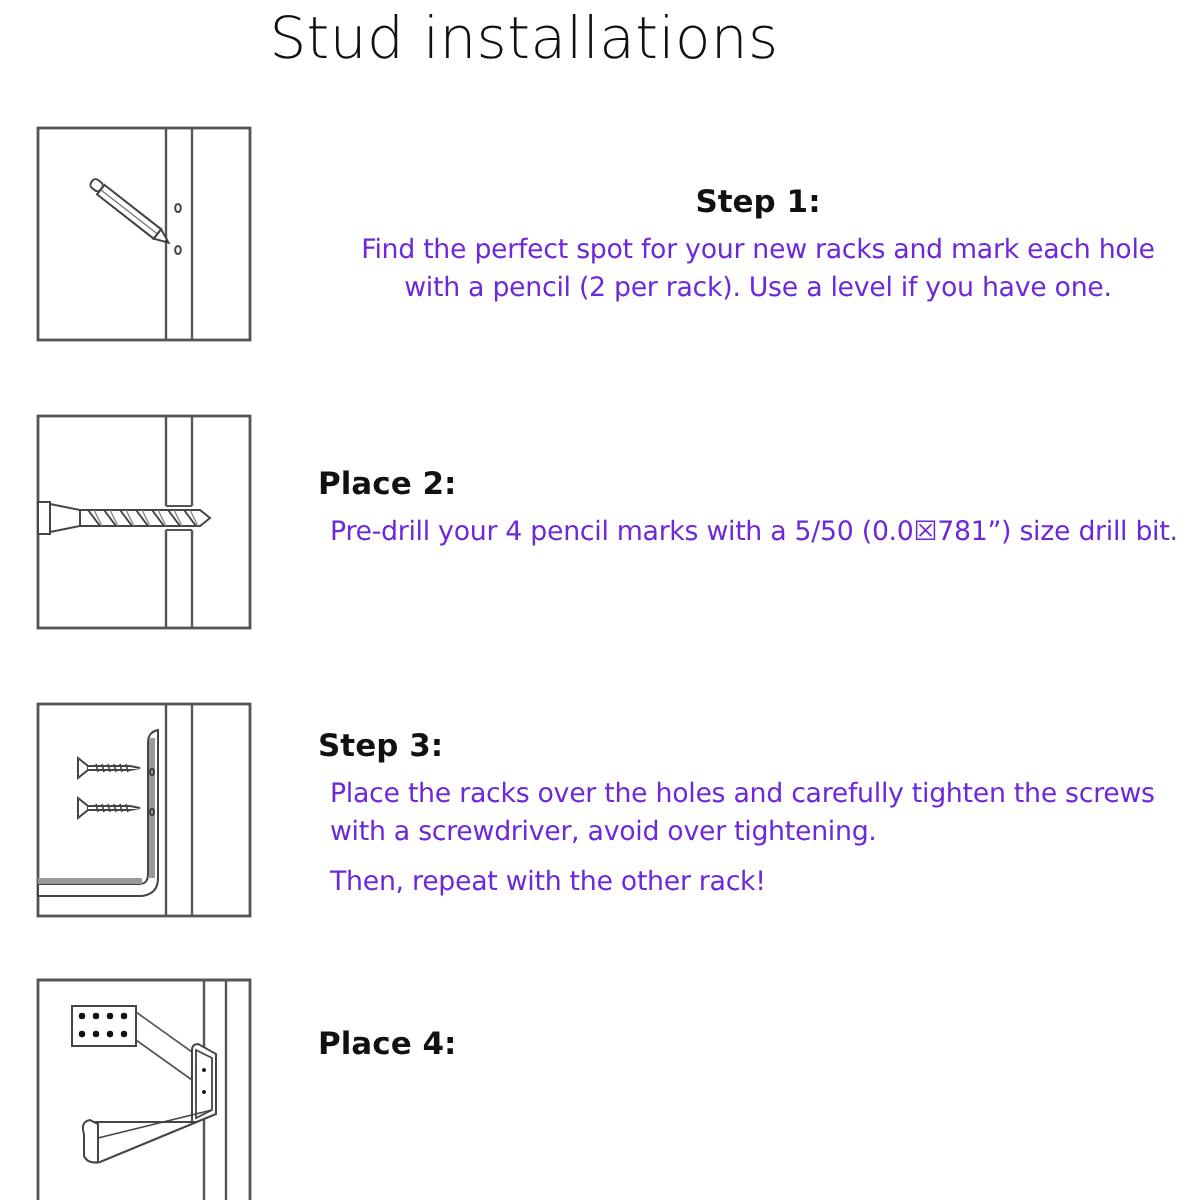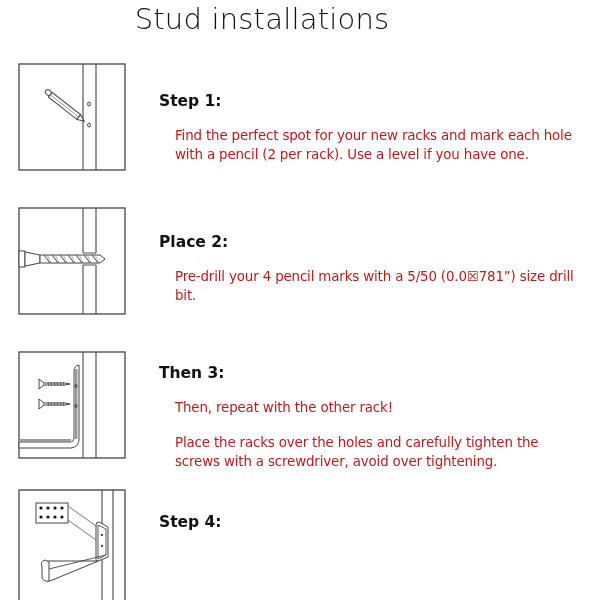--- a/index.html
+++ b/index.html
@@ -5,21 +5,21 @@
   html, body { margin: 0; padding: 0; background: #ffffff; }
   body { width: 600px; height: 600px; position: relative; overflow: hidden;
          font-family: "DejaVu Sans", sans-serif; color: #1a1a1a; }
   .title { position: absolute; left: 0; top: 2px; width: 524px; text-align: center;
            font-size: 29px; font-weight: 300; letter-spacing: 0.2px; color: #111; }
   .illus { position: absolute; left: 18px; width: 108px; height: 108px; }
   .illus svg { display: block; }
   .step { position: absolute; left: 159px; width: 440px; }
   .step-title { font-family: "DejaVu Sans", sans-serif; font-weight: bold;
                 font-size: 15.5px; color: #111; margin: 0 0 6px 0; }
-  .step-text { font-size: 13.4px; line-height: 19px; color: #b91c1c; margin: 16px; letter-spacing: -0.15px; }
+  .step-text { font-size: 13.4px; line-height: 19px; color: #6d28d9; margin: 6px; letter-spacing: -0.15px; }
   .step-text + .step-text { margin-top: 4px; }
 </style>
 </head>
 <body>
 
 <div class="title">Stud installations</div>
 
 <div class="illus" style="top:63px;">
   <svg width="108" height="108" viewBox="0 0 108 108">
     <rect x="1" y="1" width="106" height="106" fill="#fff" stroke="#555" stroke-width="1.4"></rect>
@@ -29,21 +29,21 @@
     <ellipse cx="71" cy="62" rx="1.4" ry="2" fill="none" stroke="#444" stroke-width="1"></ellipse>
     <g transform="translate(30,30) rotate(38)">
       <rect x="-3" y="-3" width="6" height="5" rx="2" fill="#fff" stroke="#444" stroke-width="1"></rect>
       <rect x="3" y="-3" width="36" height="6" fill="#fff" stroke="#444" stroke-width="1"></rect>
       <line x1="3" y1="0" x2="39" y2="0" stroke="#777" stroke-width="0.7"></line>
       <polygon points="39,-3 46,0 39,3" fill="#fff" stroke="#444" stroke-width="1"></polygon>
       <polygon points="44,-0.8 46,0 44,0.8" fill="#333"></polygon>
     </g>
   </svg>
 </div>
-<div class="step" style="top:92px;">
+<div class="step" style="top:92px;text-align:center;">
   <p class="step-title">Step 1:</p>
   <p class="step-text">Find the perfect spot for your new racks and mark each hole with a pencil (2 per rack). Use a level if you have one.</p>
 </div>
 
 <div class="illus" style="top:207px;">
   <svg width="108" height="108" viewBox="0 0 108 108">
     <rect x="1" y="1" width="106" height="106" fill="#fff" stroke="#555" stroke-width="1.4"></rect>
     <line x1="65" y1="1" x2="65" y2="46" stroke="#555" stroke-width="1.2"></line>
     <line x1="78" y1="1" x2="78" y2="46" stroke="#555" stroke-width="1.2"></line>
     <line x1="65" y1="46" x2="78" y2="46" stroke="#555" stroke-width="1"></line>
@@ -82,23 +82,23 @@
       <path d="M21,48 L21,58 L26,54 L26,52 Z"></path>
       <path d="M26,52 L47,52 L52,53 L47,54 L26,54"></path>
     </g>
     <g stroke="#444" stroke-width="0.8">
       <path d="M30,31 L31,35 M33,31 L34,35 M36,31 L37,35 M39,31 L40,35 M42,31 L43,35 M45,31 L46,35"></path>
       <path d="M30,51 L31,55 M33,51 L34,55 M36,51 L37,55 M39,51 L40,55 M42,51 L43,55 M45,51 L46,55"></path>
     </g>
   </svg>
 </div>
 <div class="step" style="top:364px;">
-  <p class="step-title">Then 3:</p>
+  <p class="step-title">Step 3:</p>
+  <p class="step-text">Place the racks over the holes and carefully tighten the screws with a screwdriver, avoid over tightening.</p>
   <p class="step-text">Then, repeat with the other rack!</p>
-  <p class="step-text">Place the racks over the holes and carefully tighten the screws with a screwdriver, avoid over tightening.</p>
 </div>
 
 <div class="illus" style="top:489px; height:112px;">
   <svg width="108" height="112" viewBox="0 0 108 112">
     <path d="M1,112 L1,1 L107,1 L107,112" fill="#fff" stroke="#555" stroke-width="1.4"></path>
     <line x1="84" y1="1" x2="84" y2="112" stroke="#555" stroke-width="1.2"></line>
     <line x1="95" y1="1" x2="95" y2="112" stroke="#555" stroke-width="1.2"></line>
 
     <rect x="18" y="14" width="32" height="20" fill="#fff" stroke="#444" stroke-width="1"></rect>
     <g fill="#111">
@@ -116,14 +116,14 @@
 
     <path d="M78,36 Q78,33 81,33 L90,38 L90,68 L32,92 Q28,93 27,90 L27,75 Q27,72 30,72 L80,72 L78,72 Z" fill="#fff" stroke="#444" stroke-width="1"></path>
     <path d="M80,36 L88,40 L88,66 L80,70 Z" fill="#fff" stroke="#444" stroke-width="0.9"></path>
     <path d="M24,78 Q22,72 27,71 L31,73 L31,92 Q26,93 24,89 Z" fill="#fff" stroke="#444" stroke-width="1"></path>
     <line x1="31" y1="80" x2="88" y2="66" stroke="#444" stroke-width="0.9"></line>
     <circle cx="84" cy="46" r="1" fill="#111"></circle>
     <circle cx="84" cy="57" r="1" fill="#111"></circle>
   </svg>
 </div>
 <div class="step" style="top:513px;">
-  <p class="step-title">Step 4:</p>
+  <p class="step-title">Place 4:</p>
 </div>
 
 </body></html>

